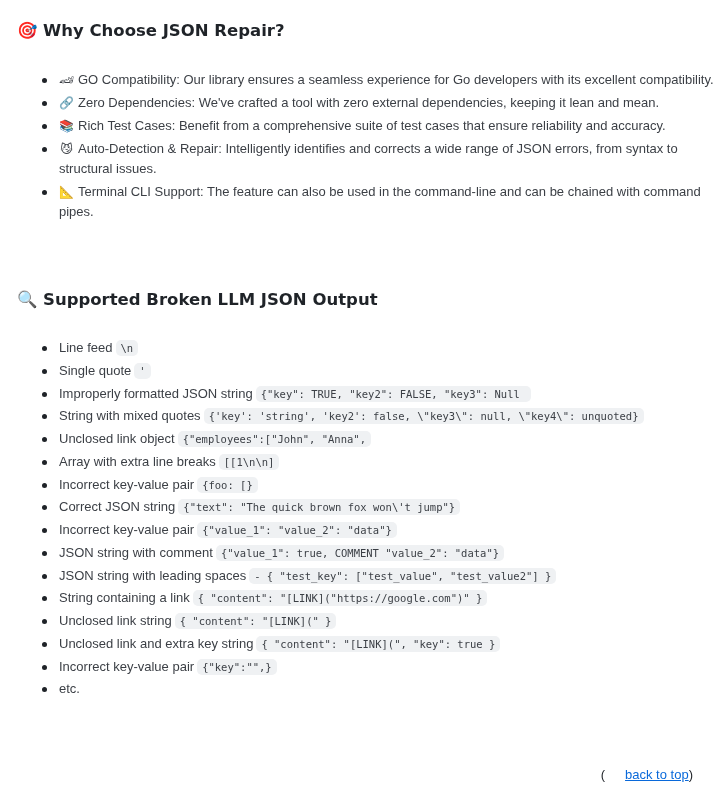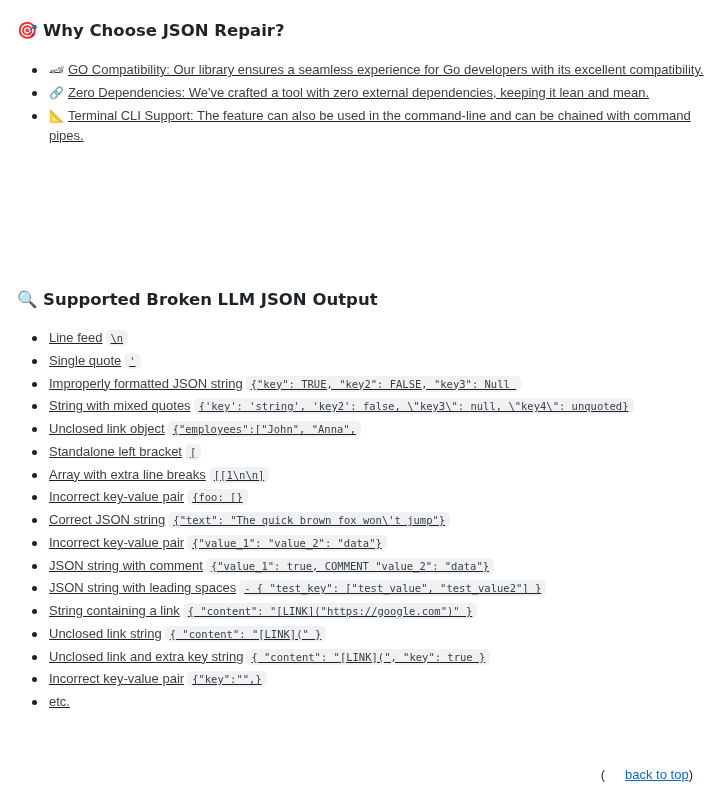--- a/index.html
+++ b/index.html
@@ -12,21 +12,21 @@
   .page { position: absolute; left: 19px; top: 0; width: 680px; }
   h2 {
     font-family: "DejaVu Sans", sans-serif;
     font-size: 16.5px; font-weight: bold; margin: 0;
     display: flex; align-items: center; gap: 6px;
     color: #1f2328;
   }
   .h-why { position: absolute; top: 21px; left: 0; }
   .h-sup { position: absolute; top: 290px; left: 0; }
   .emoji { display: inline-flex; width: 18px; height: 18px; align-items: center; justify-content: center; }
-  ul { list-style: none; margin: 6px; padding: 0; position: absolute; left: 0; width: 680px; text-decoration: underline; }
+  ul { list-style: none; margin: 16px; padding: 0; position: absolute; left: 0; width: 680px; }
   ul.features { top: 54px; }
   ul.broken { top: 322px; }
   li {
     position: relative; padding-left: 24px;
     font-size: 13px; line-height: 20px; color: #3b3f45;
   }
   ul.features li { margin-bottom: 3px; }
   ul.broken li { margin-bottom: 2.75px; }
   li::before {
     content: ""; position: absolute; left: 7px; top: 8px;
@@ -50,35 +50,36 @@
 
 <div class="page">
   <h2 class="h-why">
     <span class="emoji">🎯</span>
     <span>Why Choose JSON Repair?</span>
   </h2>
 
   <ul class="features">
     <li><span class="ficon">🏎</span><span>GO Compatibility: Our library ensures a seamless experience for Go developers with its excellent compatibility.</span></li>
     <li><span class="ficon">🔗</span><span>Zero Dependencies: We've crafted a tool with zero external dependencies, keeping it lean and mean.</span></li>
+    <li><span class="ficon">📚</span><span>Rich Test Cases: Benefit from a comprehensive suite of test cases that ensure reliability and accuracy.</span></li>
+    <li><span class="ficon">😼</span><span>Auto-Detection &amp; Repair: Intelligently identifies and corrects a wide range of JSON errors, from syntax to structural issues.</span></li>
     <li><span class="ficon">📐</span><span>Terminal CLI Support: The feature can also be used in the command-line and can be chained with command pipes.</span></li>
   </ul>
 
   <h2 class="h-sup">
     <span class="emoji">🔍</span>
     <span>Supported Broken LLM JSON Output</span>
   </h2>
 
   <ul class="broken">
     <li><span>Line feed</span><code>\n</code></li>
     <li><span>Single quote</span><code>'</code></li>
     <li><span>Improperly formatted JSON string</span><code>{"key": TRUE, "key2": FALSE, "key3": Null </code></li>
     <li><span>String with mixed quotes</span><code>{'key': 'string', 'key2': false, \"key3\": null, \"key4\": unquoted}</code></li>
     <li><span>Unclosed link object</span><code>{"employees":["John", "Anna",</code></li>
-    <li><span>Standalone left bracket</span><code>[</code></li>
     <li><span>Array with extra line breaks</span><code>[[1\n\n]</code></li>
     <li><span>Incorrect key-value pair</span><code>{foo: [}</code></li>
     <li><span>Correct JSON string</span><code>{"text": "The quick brown fox won\'t jump"}</code></li>
     <li><span>Incorrect key-value pair</span><code>{"value_1": "value_2": "data"}</code></li>
     <li><span>JSON string with comment</span><code>{"value_1": true, COMMENT "value_2": "data"}</code></li>
     <li><span>JSON string with leading spaces</span><code>- { "test_key": ["test_value", "test_value2"] }</code></li>
     <li><span>String containing a link</span><code>{ "content": "[LINK]("https://google.com")" }</code></li>
     <li><span>Unclosed link string</span><code>{ "content": "[LINK](" }</code></li>
     <li><span>Unclosed link and extra key string</span><code>{ "content": "[LINK](", "key": true }</code></li>
     <li><span>Incorrect key-value pair</span><code>{"key":"",}</code></li>

